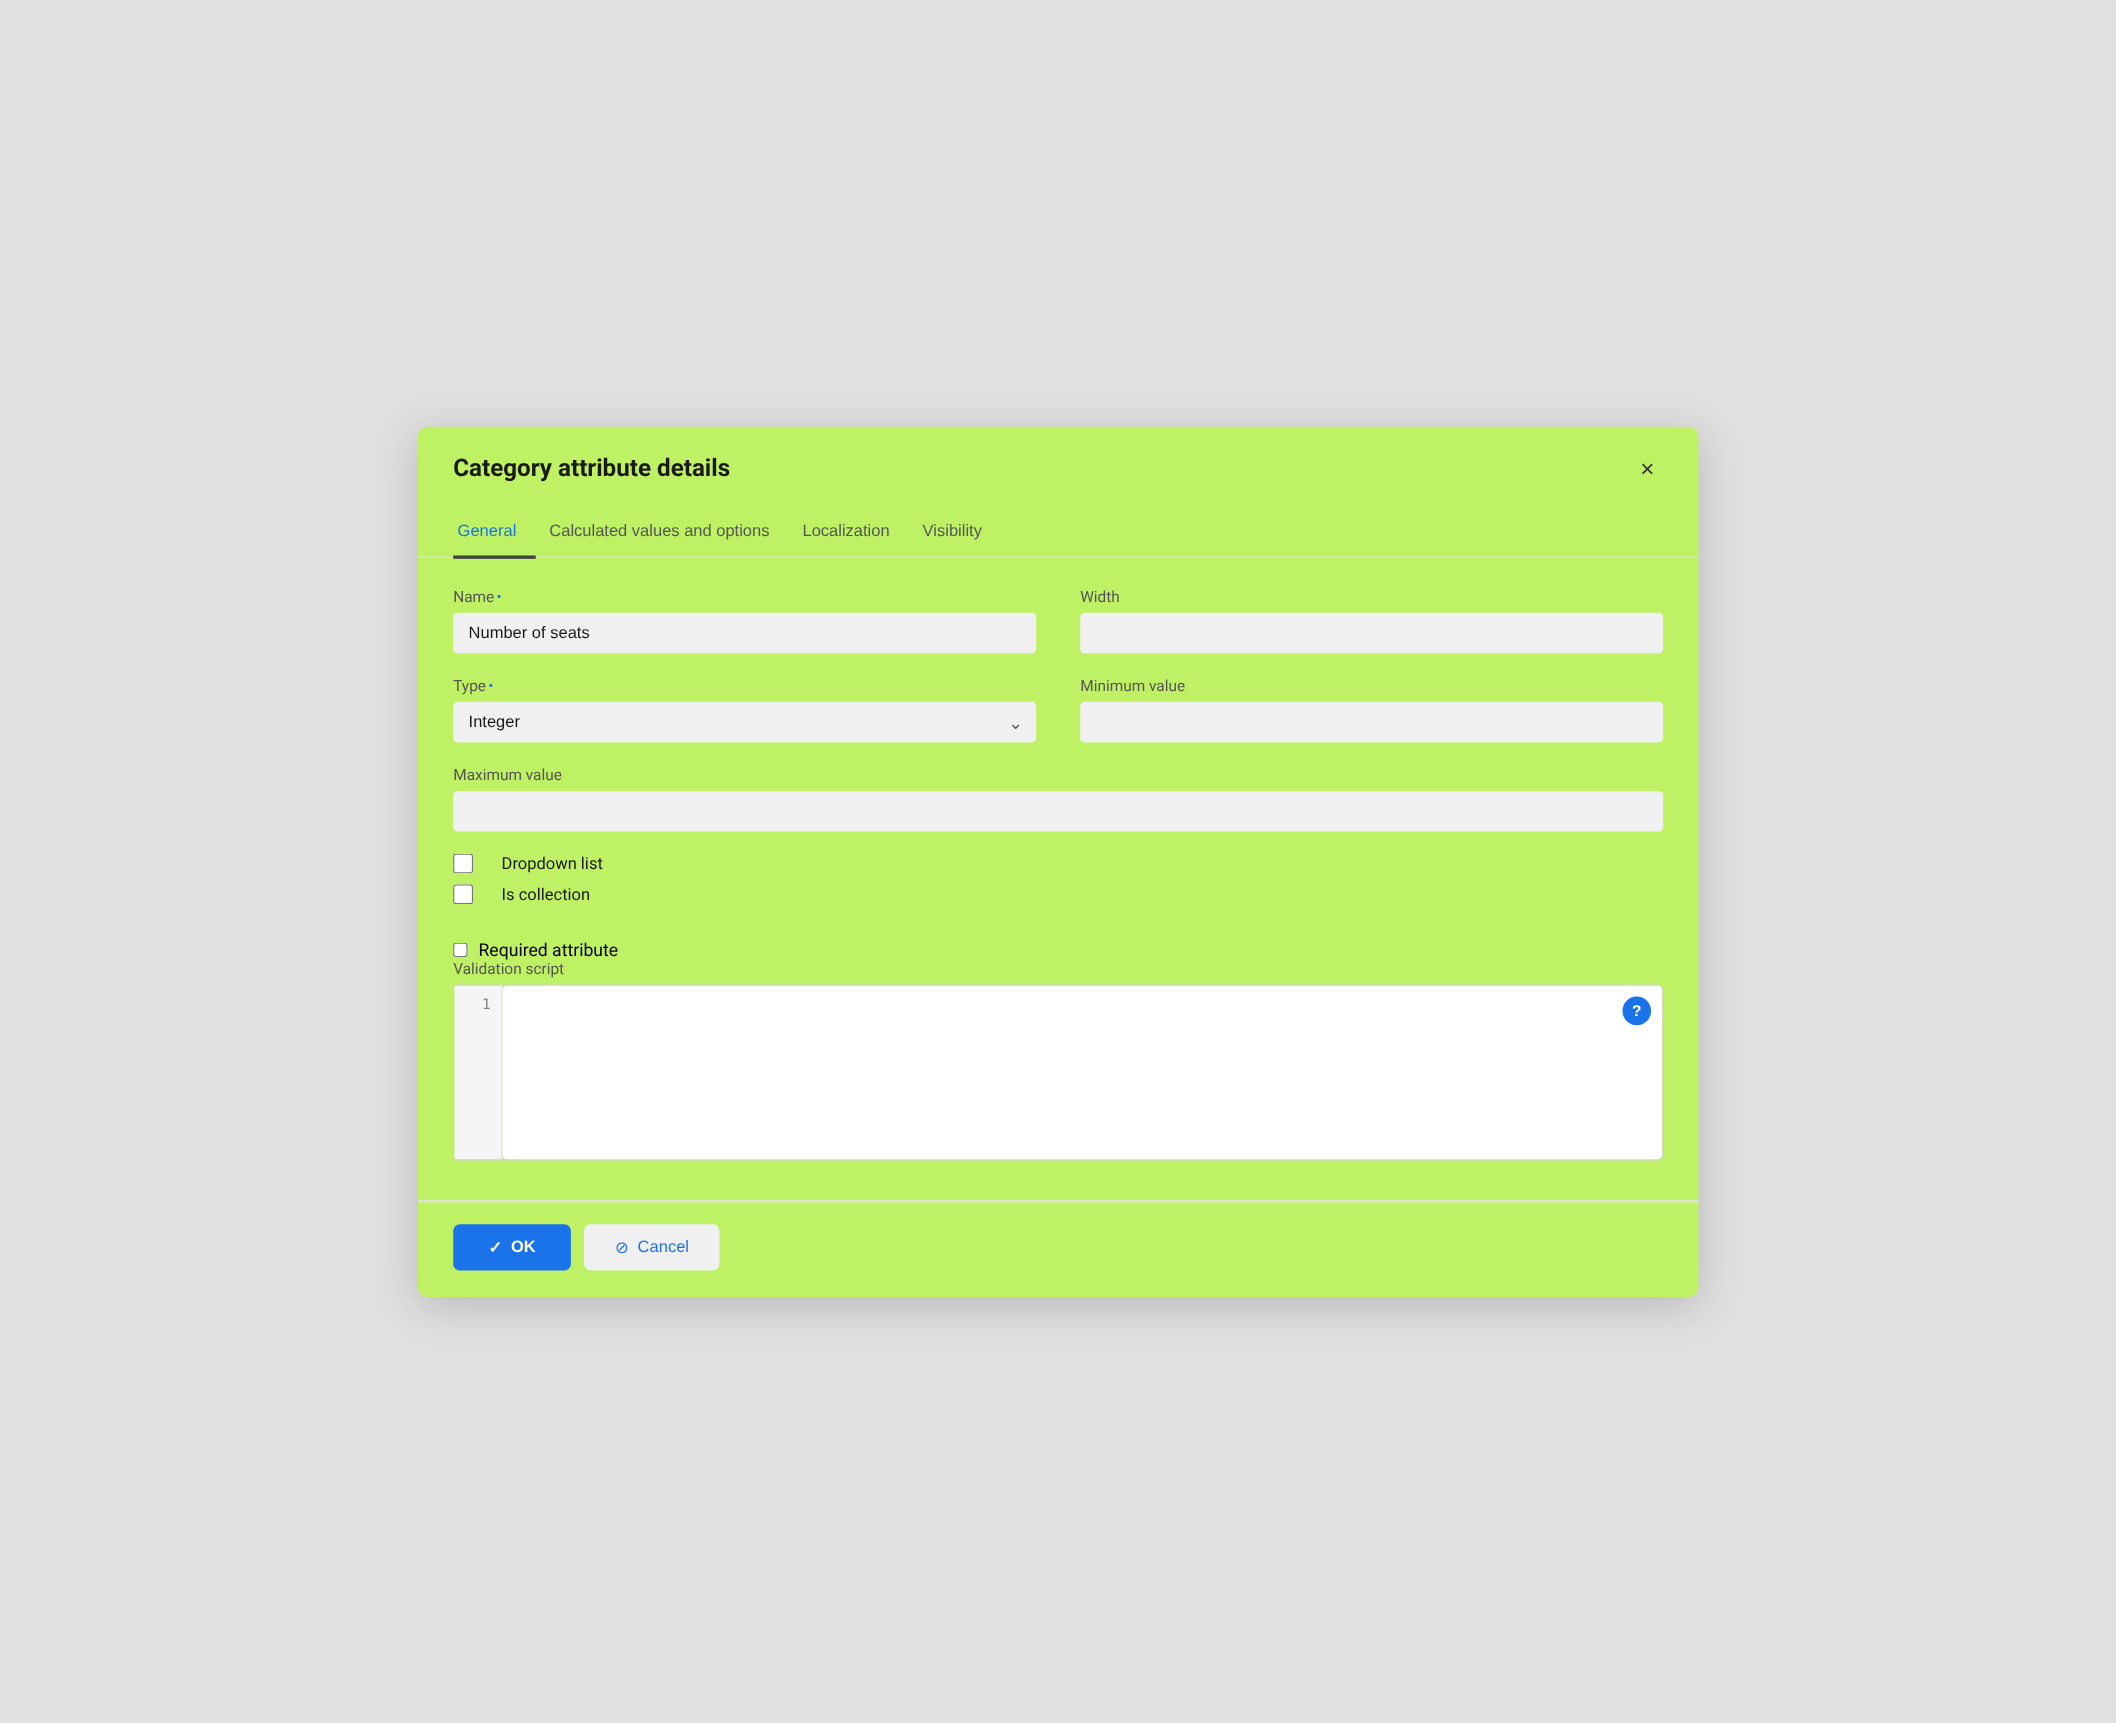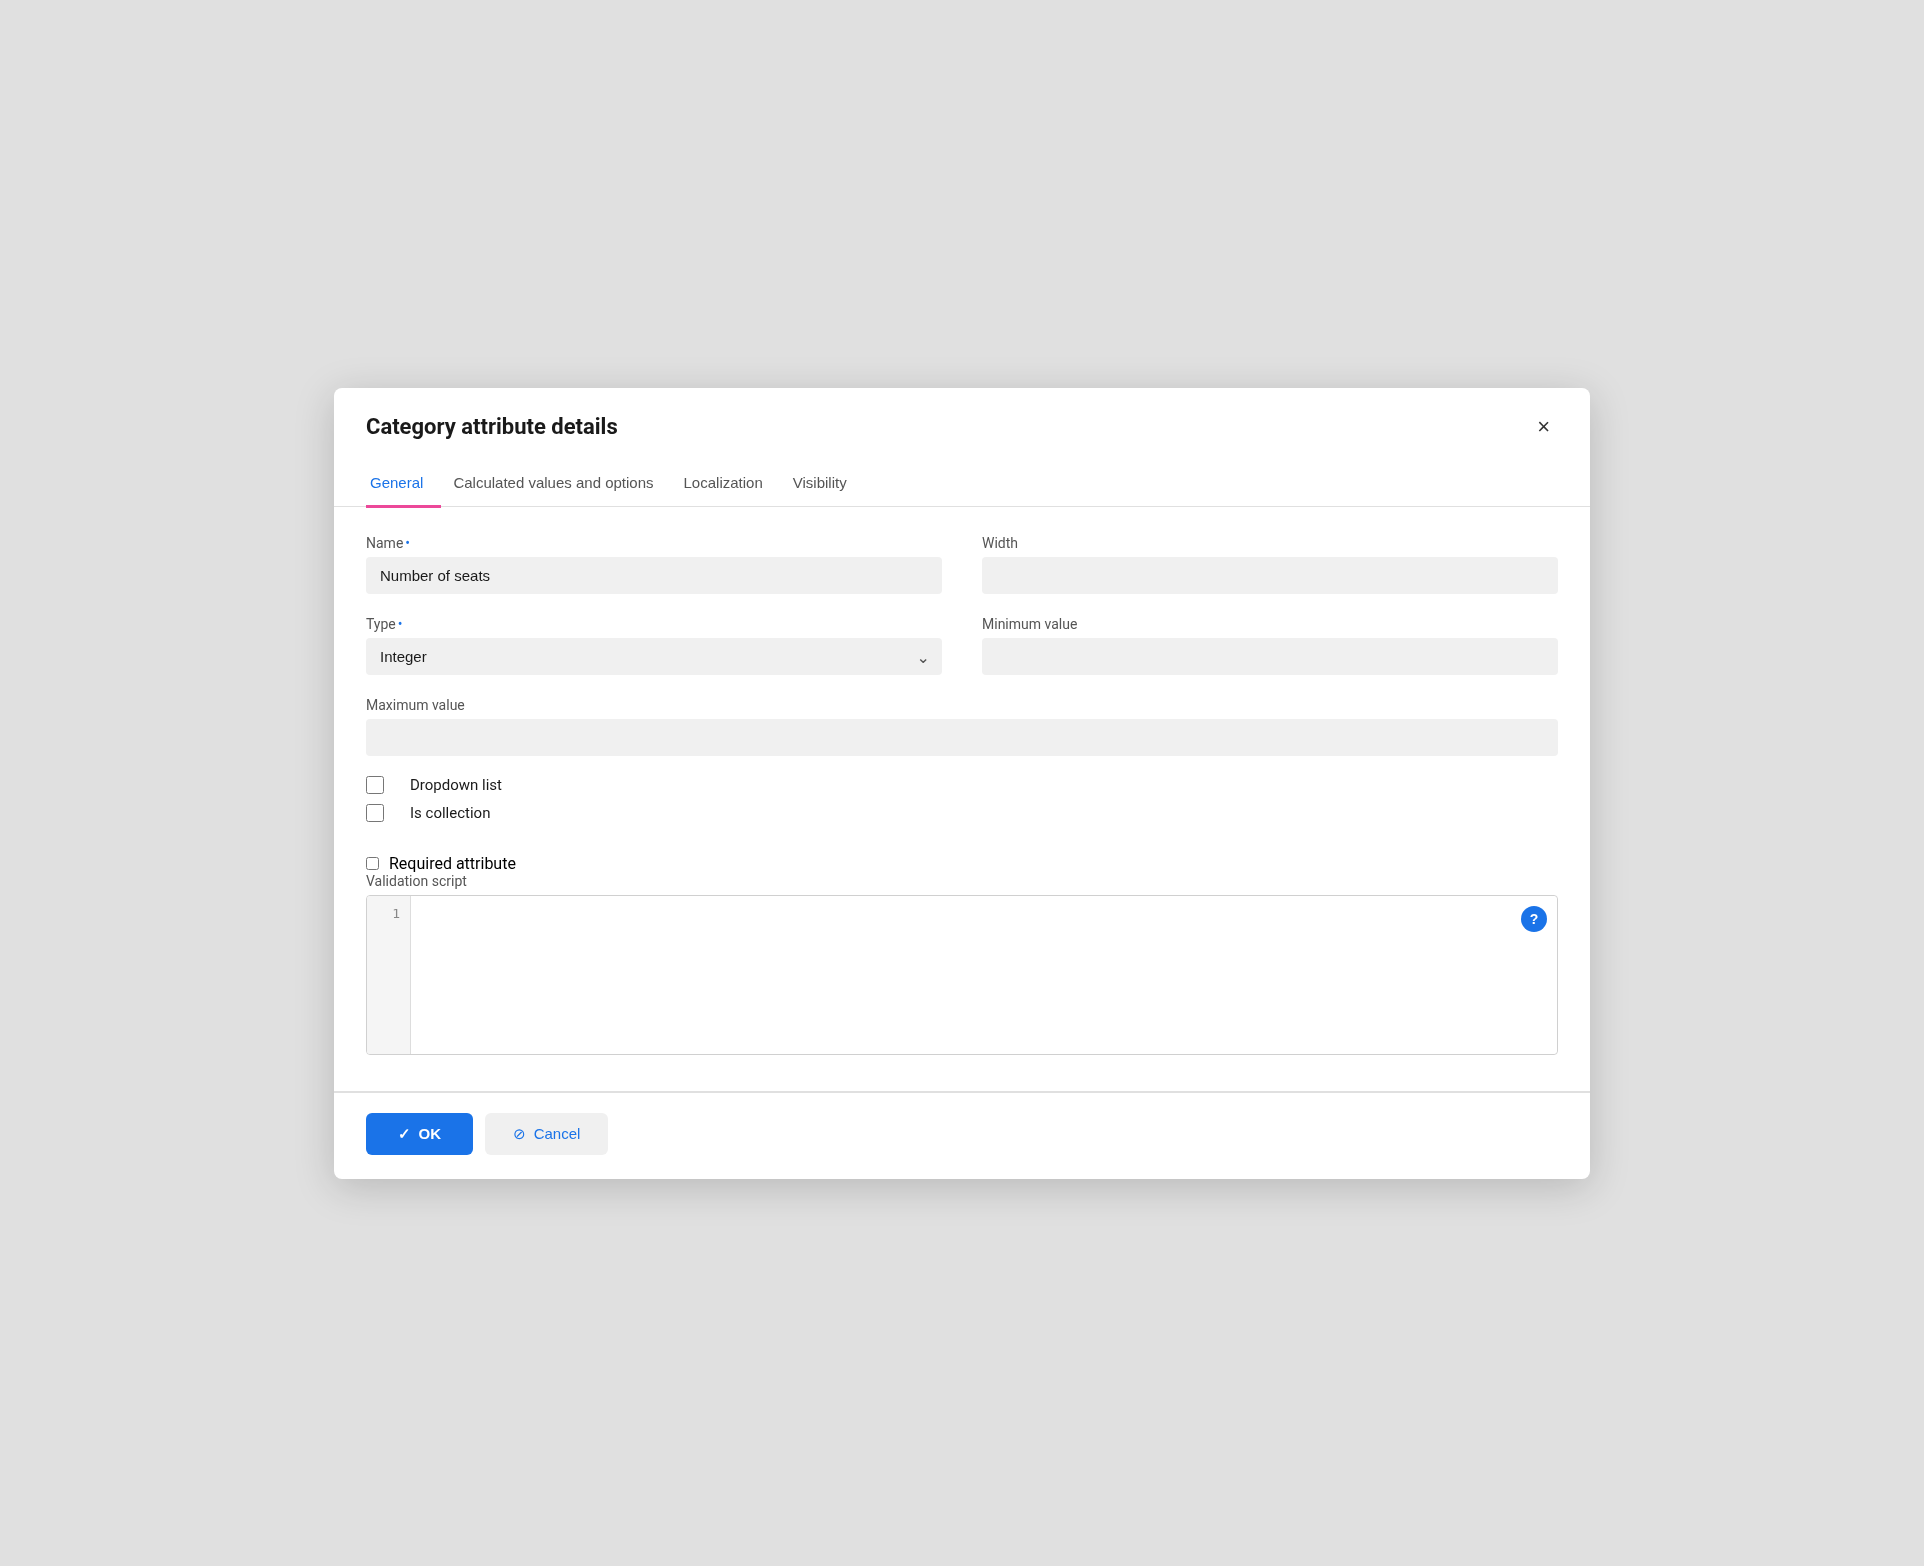--- a/index.html
+++ b/index.html
@@ -5,24 +5,24 @@
     * { box-sizing: border-box; margin: 0; padding: 0; }
     body {
       background: #e0e0e0;
       display: flex;
       justify-content: center;
       align-items: center;
       min-height: 100vh;
       font-family: -apple-system, BlinkMacSystemFont, 'Segoe UI', Roboto, sans-serif;
     }
     .dialog {
-      background: #ffffff;
+      background: #bef264;
       border-radius: 8px;
       box-shadow: 0 8px 40px rgba(0,0,0,0.18);
-      width: 1256px;
+      width: 1164px;
       max-width: 98vw;
       padding: 0;
       position: relative;
     }
     .dialog-header {
       display: flex;
       align-items: center;
       justify-content: space-between;
       padding: 24px 32px 0 32px;
     }
@@ -58,21 +58,21 @@
       border-bottom: 3px solid transparent;
       margin-bottom: -1.5px;
       background: none;
       border-top: none;
       border-left: none;
       border-right: none;
       margin-right: 8px;
     }
     .tab.active {
       color: #1a73e8;
-      border-bottom: 3px solid #ec4899;
+      border-bottom: 3px solid #404040;
       font-weight: 500;
     }
 
     
     .form-body {
       padding: 28px 32px 36px 32px;
     }
     .form-row {
       display: flex;
       gap: 40px;

